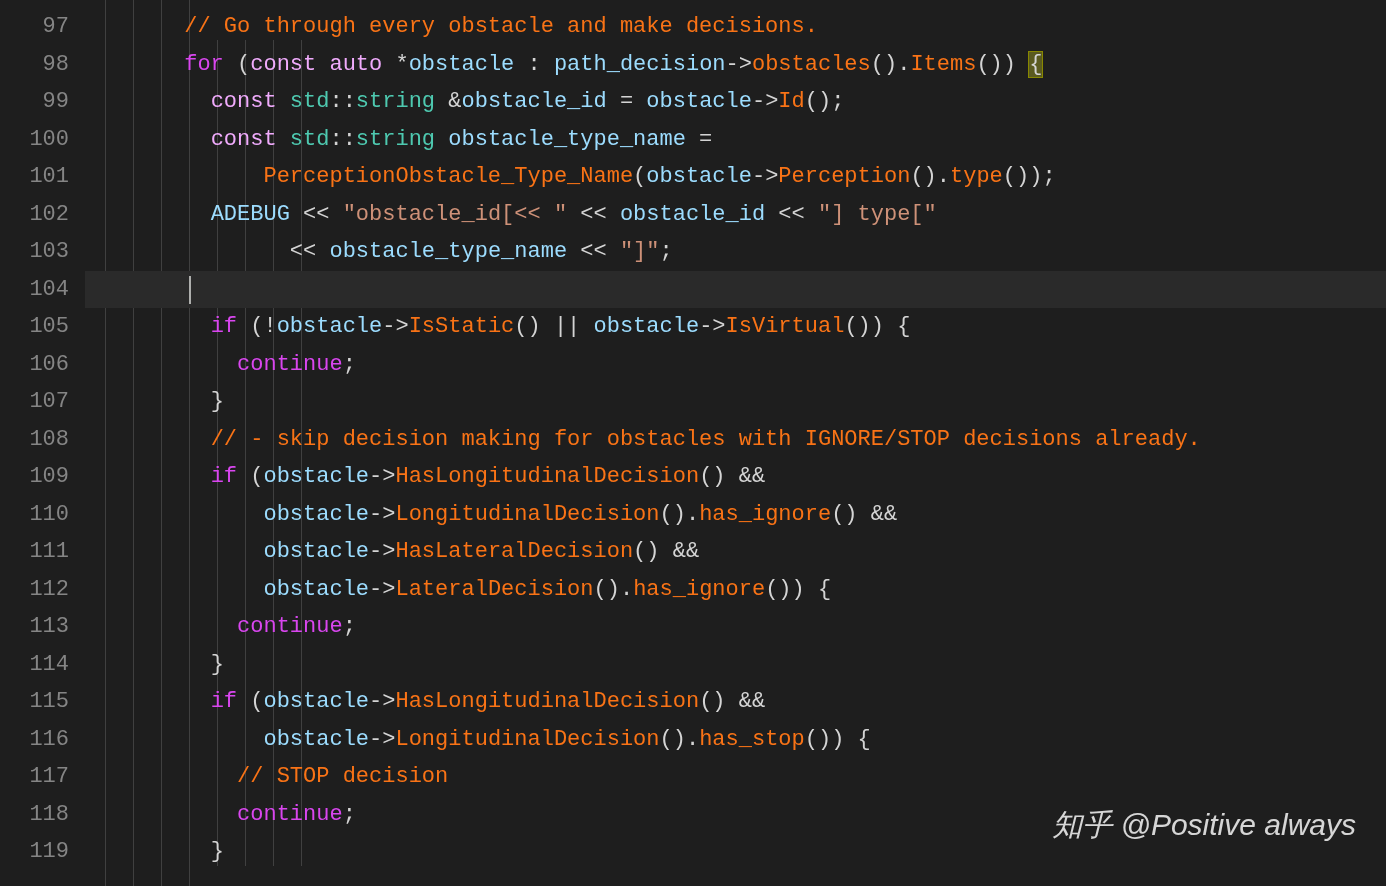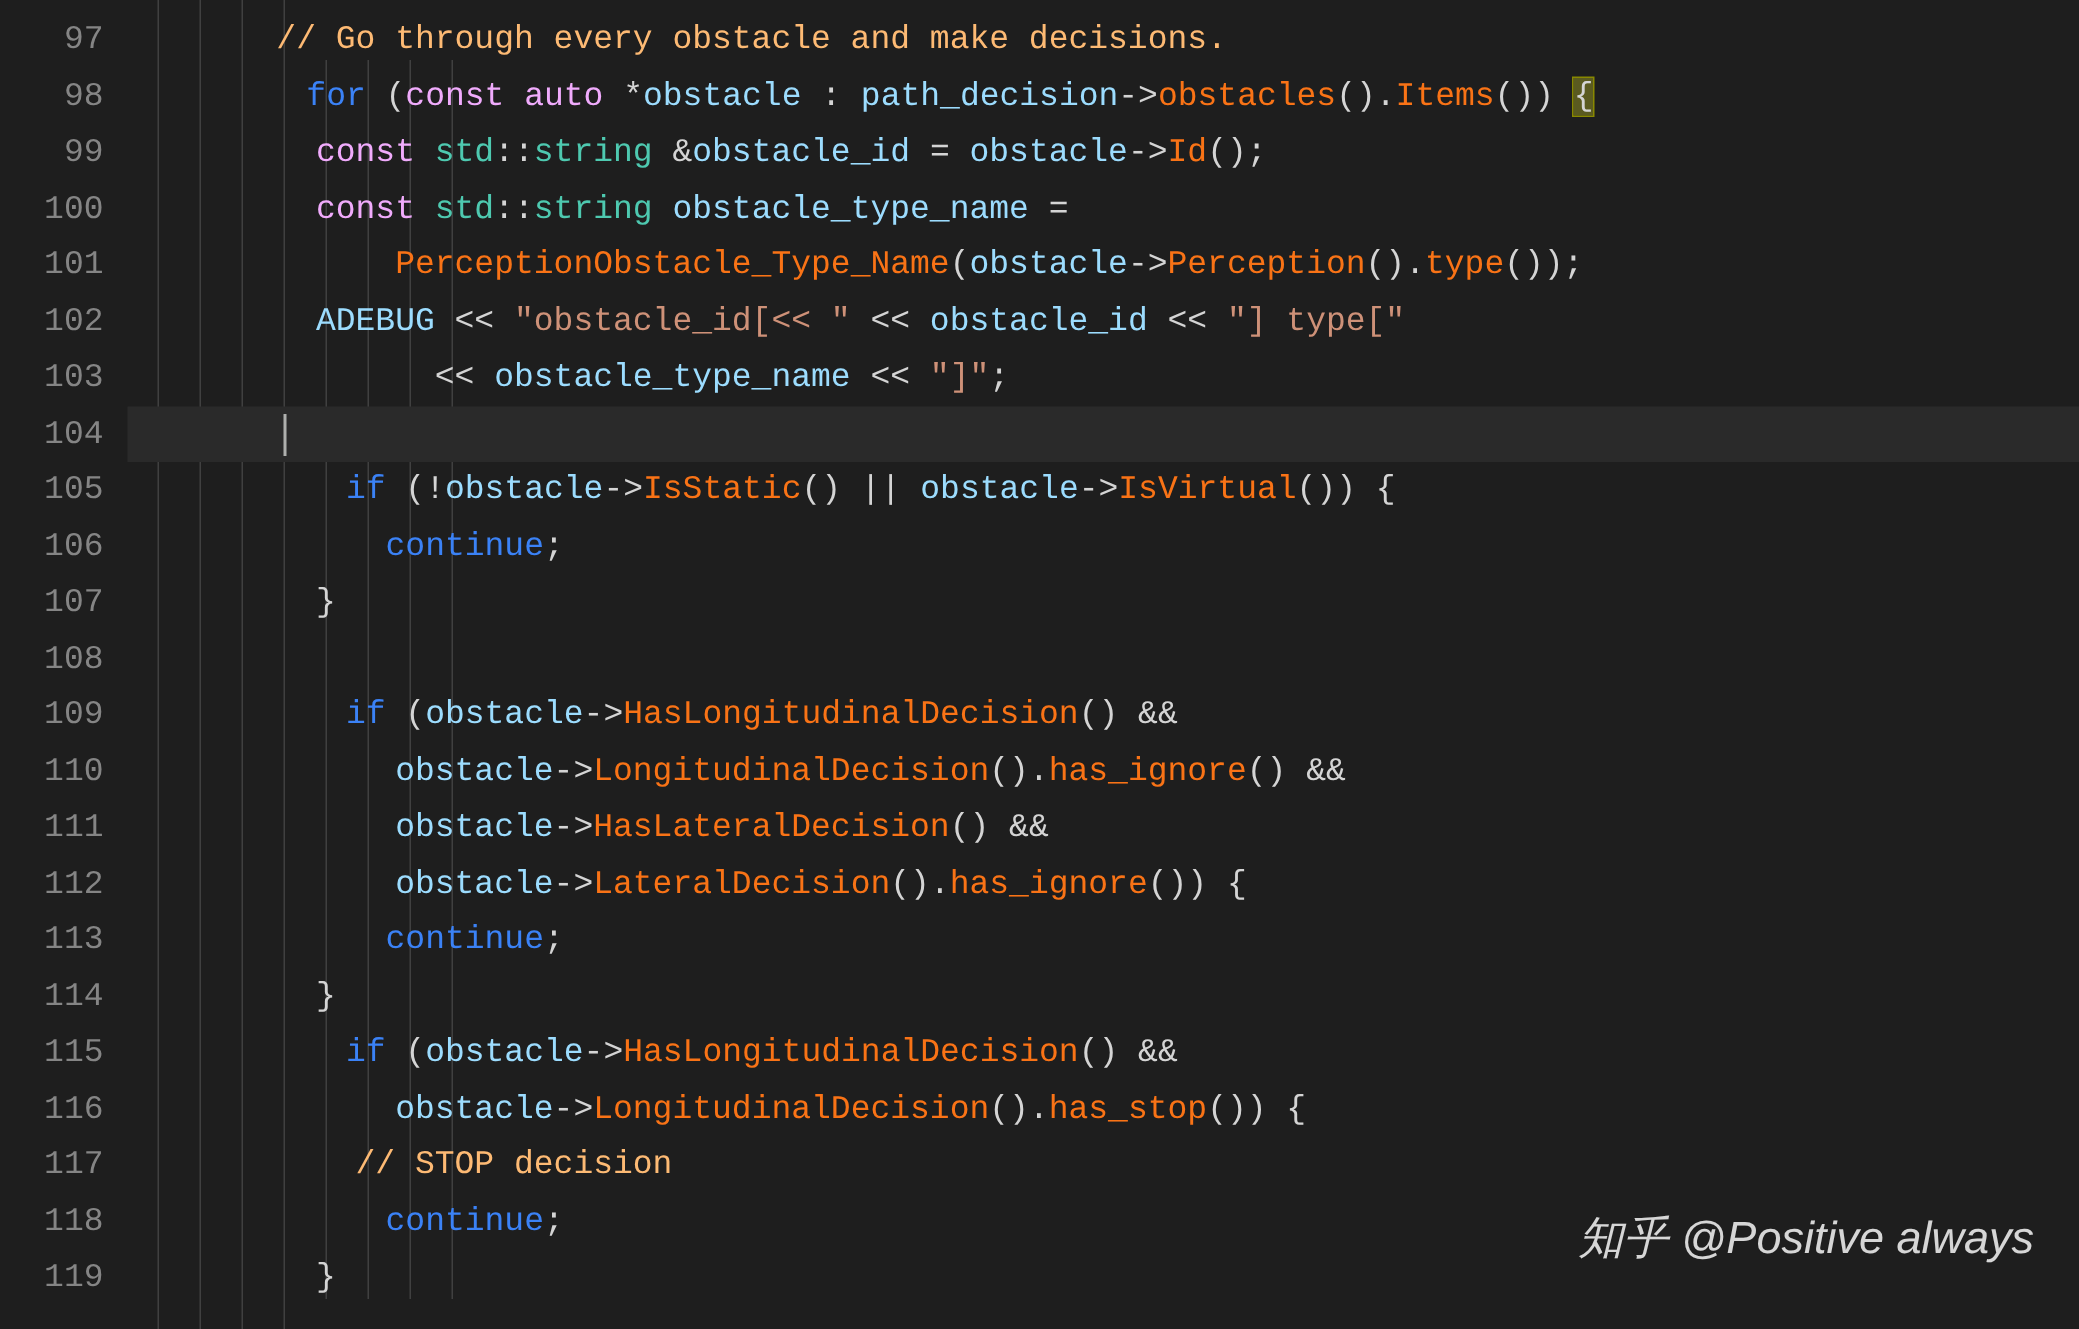--- a/index.html
+++ b/index.html
@@ -57,28 +57,28 @@
     background: #2a2a2a;
   }
   .cursor {
     position: absolute;
     width: 2px;
     height: 28px;
     background: #aeafad;
     top: 5px;
   }
   
-  .c-comment { color: #fdba74; }
+  .c-comment { color: #f97316; }
   .c-keyword { color: #f0abfc; }
   .c-type    { color: #4ec9b0; }
   .c-func    { color: #f97316; }
   .c-var     { color: #9cdcfe; }
   .c-str     { color: #ce9178; }
   .c-punct   { color: #d4d4d4; }
-  .c-ctrl    { color: #3b82f6; margin-left: 20px; }
+  .c-ctrl    { color: #d946ef; }
   .c-brace-hl{ color: #d4d4d4; background:#5a5a20; outline:1px solid #888800;}
   .watermark {
     position: absolute;
     right: 30px;
     bottom: 40px;
     color: #eaeaea;
     font-family: "PingFang SC","Microsoft YaHei",sans-serif;
     font-size: 30px;
     font-style: italic;
     opacity: 0.9;
@@ -127,21 +127,21 @@
       <div class="codeline"><span>      </span><span class="c-ctrl">for</span><span class="c-punct"> (</span><span class="c-keyword">const</span><span class="c-punct"> </span><span class="c-keyword">auto</span><span class="c-punct"> *</span><span class="c-var">obstacle</span><span class="c-punct"> : </span><span class="c-var">path_decision</span><span class="c-punct">-&gt;</span><span class="c-func">obstacles</span><span class="c-punct">().</span><span class="c-func">Items</span><span class="c-punct">()) </span><span class="c-brace-hl">{</span></div>
       <div class="codeline"><span>        </span><span class="c-keyword">const</span><span class="c-punct"> </span><span class="c-type">std</span><span class="c-punct">::</span><span class="c-type">string</span><span class="c-punct"> &amp;</span><span class="c-var">obstacle_id</span><span class="c-punct"> = </span><span class="c-var">obstacle</span><span class="c-punct">-&gt;</span><span class="c-func">Id</span><span class="c-punct">();</span></div>
       <div class="codeline"><span>        </span><span class="c-keyword">const</span><span class="c-punct"> </span><span class="c-type">std</span><span class="c-punct">::</span><span class="c-type">string</span><span class="c-punct"> </span><span class="c-var">obstacle_type_name</span><span class="c-punct"> =</span></div>
       <div class="codeline"><span>            </span><span class="c-func">PerceptionObstacle_Type_Name</span><span class="c-punct">(</span><span class="c-var">obstacle</span><span class="c-punct">-&gt;</span><span class="c-func">Perception</span><span class="c-punct">().</span><span class="c-func">type</span><span class="c-punct">());</span></div>
       <div class="codeline"><span>        </span><span class="c-var">ADEBUG</span><span class="c-punct"> &lt;&lt; </span><span class="c-str">"obstacle_id[&lt;&lt; "</span><span class="c-punct"> &lt;&lt; </span><span class="c-var">obstacle_id</span><span class="c-punct"> &lt;&lt; </span><span class="c-str">"] type["</span></div>
       <div class="codeline"><span>              </span><span class="c-punct">&lt;&lt; </span><span class="c-var">obstacle_type_name</span><span class="c-punct"> &lt;&lt; </span><span class="c-str">"]"</span><span class="c-punct">;</span></div>
       <div class="codeline hl"><span></span><div class="cursor" style="left: 104px;"></div></div>
       <div class="codeline"><span>        </span><span class="c-ctrl">if</span><span class="c-punct"> (!</span><span class="c-var">obstacle</span><span class="c-punct">-&gt;</span><span class="c-func">IsStatic</span><span class="c-punct">() || </span><span class="c-var">obstacle</span><span class="c-punct">-&gt;</span><span class="c-func">IsVirtual</span><span class="c-punct">()) {</span></div>
       <div class="codeline"><span>          </span><span class="c-ctrl">continue</span><span class="c-punct">;</span></div>
       <div class="codeline"><span>        </span><span class="c-punct">}</span></div>
-      <div class="codeline"><span>        </span></div>
+      <div class="codeline"><span>        </span><span class="c-comment">// - skip decision making for obstacles with IGNORE/STOP decisions already.</span></div>
       <div class="codeline"><span>        </span><span class="c-ctrl">if</span><span class="c-punct"> (</span><span class="c-var">obstacle</span><span class="c-punct">-&gt;</span><span class="c-func">HasLongitudinalDecision</span><span class="c-punct">() &amp;&amp;</span></div>
       <div class="codeline"><span>            </span><span class="c-var">obstacle</span><span class="c-punct">-&gt;</span><span class="c-func">LongitudinalDecision</span><span class="c-punct">().</span><span class="c-func">has_ignore</span><span class="c-punct">() &amp;&amp;</span></div>
       <div class="codeline"><span>            </span><span class="c-var">obstacle</span><span class="c-punct">-&gt;</span><span class="c-func">HasLateralDecision</span><span class="c-punct">() &amp;&amp;</span></div>
       <div class="codeline"><span>            </span><span class="c-var">obstacle</span><span class="c-punct">-&gt;</span><span class="c-func">LateralDecision</span><span class="c-punct">().</span><span class="c-func">has_ignore</span><span class="c-punct">()) {</span></div>
       <div class="codeline"><span>          </span><span class="c-ctrl">continue</span><span class="c-punct">;</span></div>
       <div class="codeline"><span>        </span><span class="c-punct">}</span></div>
       <div class="codeline"><span>        </span><span class="c-ctrl">if</span><span class="c-punct"> (</span><span class="c-var">obstacle</span><span class="c-punct">-&gt;</span><span class="c-func">HasLongitudinalDecision</span><span class="c-punct">() &amp;&amp;</span></div>
       <div class="codeline"><span>            </span><span class="c-var">obstacle</span><span class="c-punct">-&gt;</span><span class="c-func">LongitudinalDecision</span><span class="c-punct">().</span><span class="c-func">has_stop</span><span class="c-punct">()) {</span></div>
       <div class="codeline"><span>          </span><span class="c-comment">// STOP decision</span></div>
       <div class="codeline"><span>          </span><span class="c-ctrl">continue</span><span class="c-punct">;</span></div>

